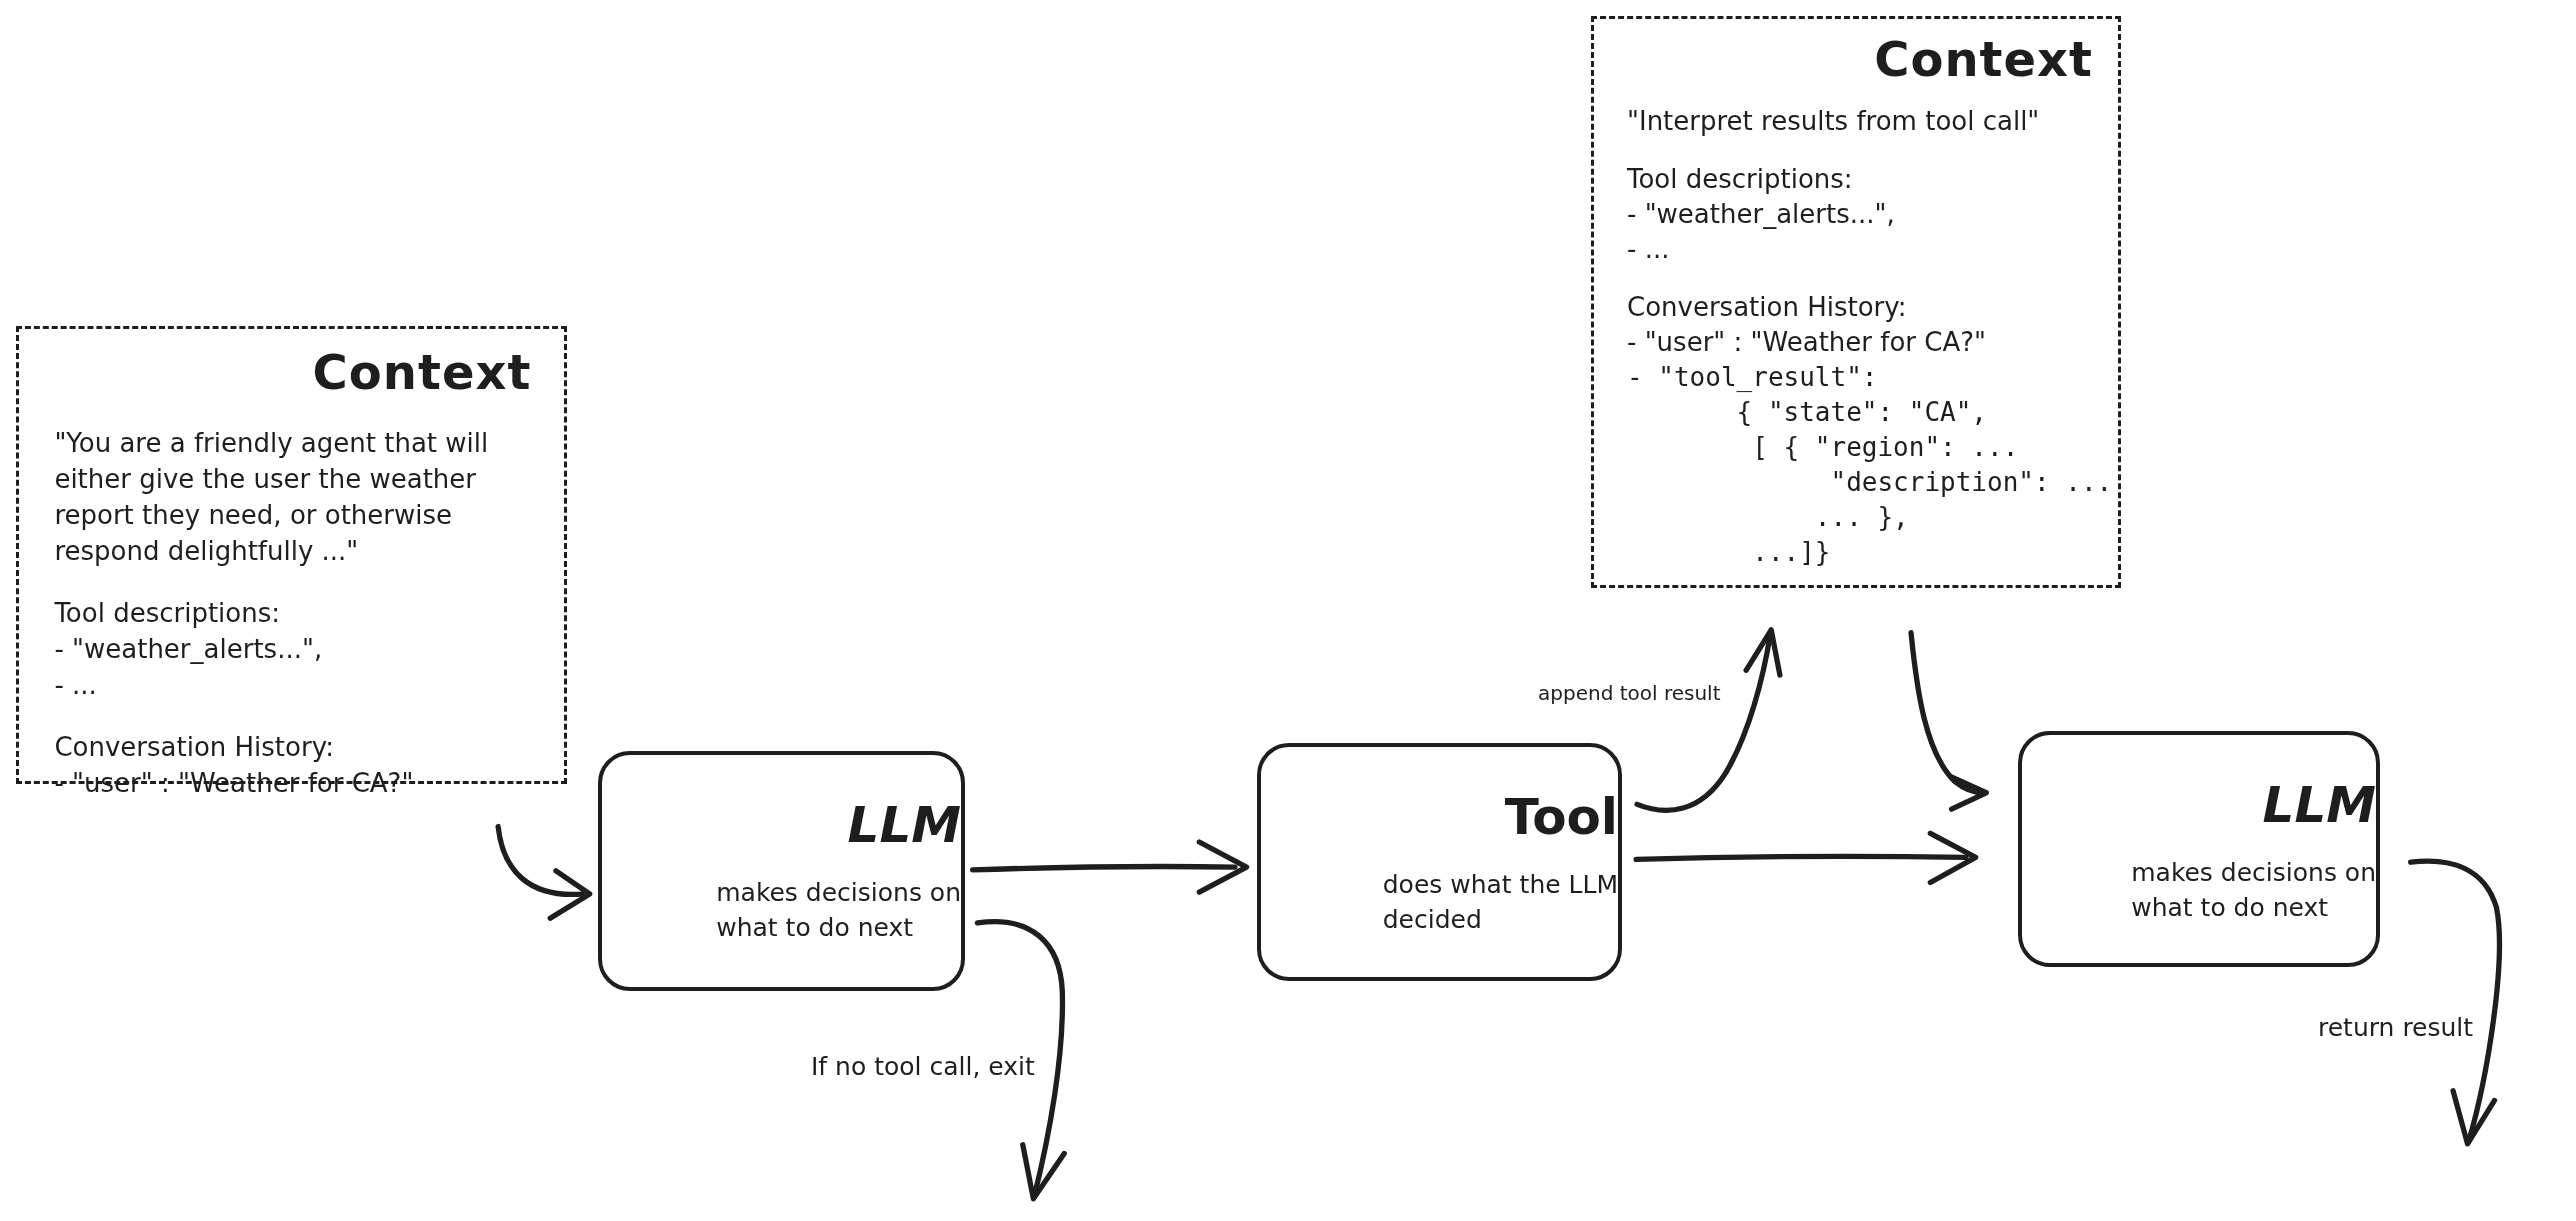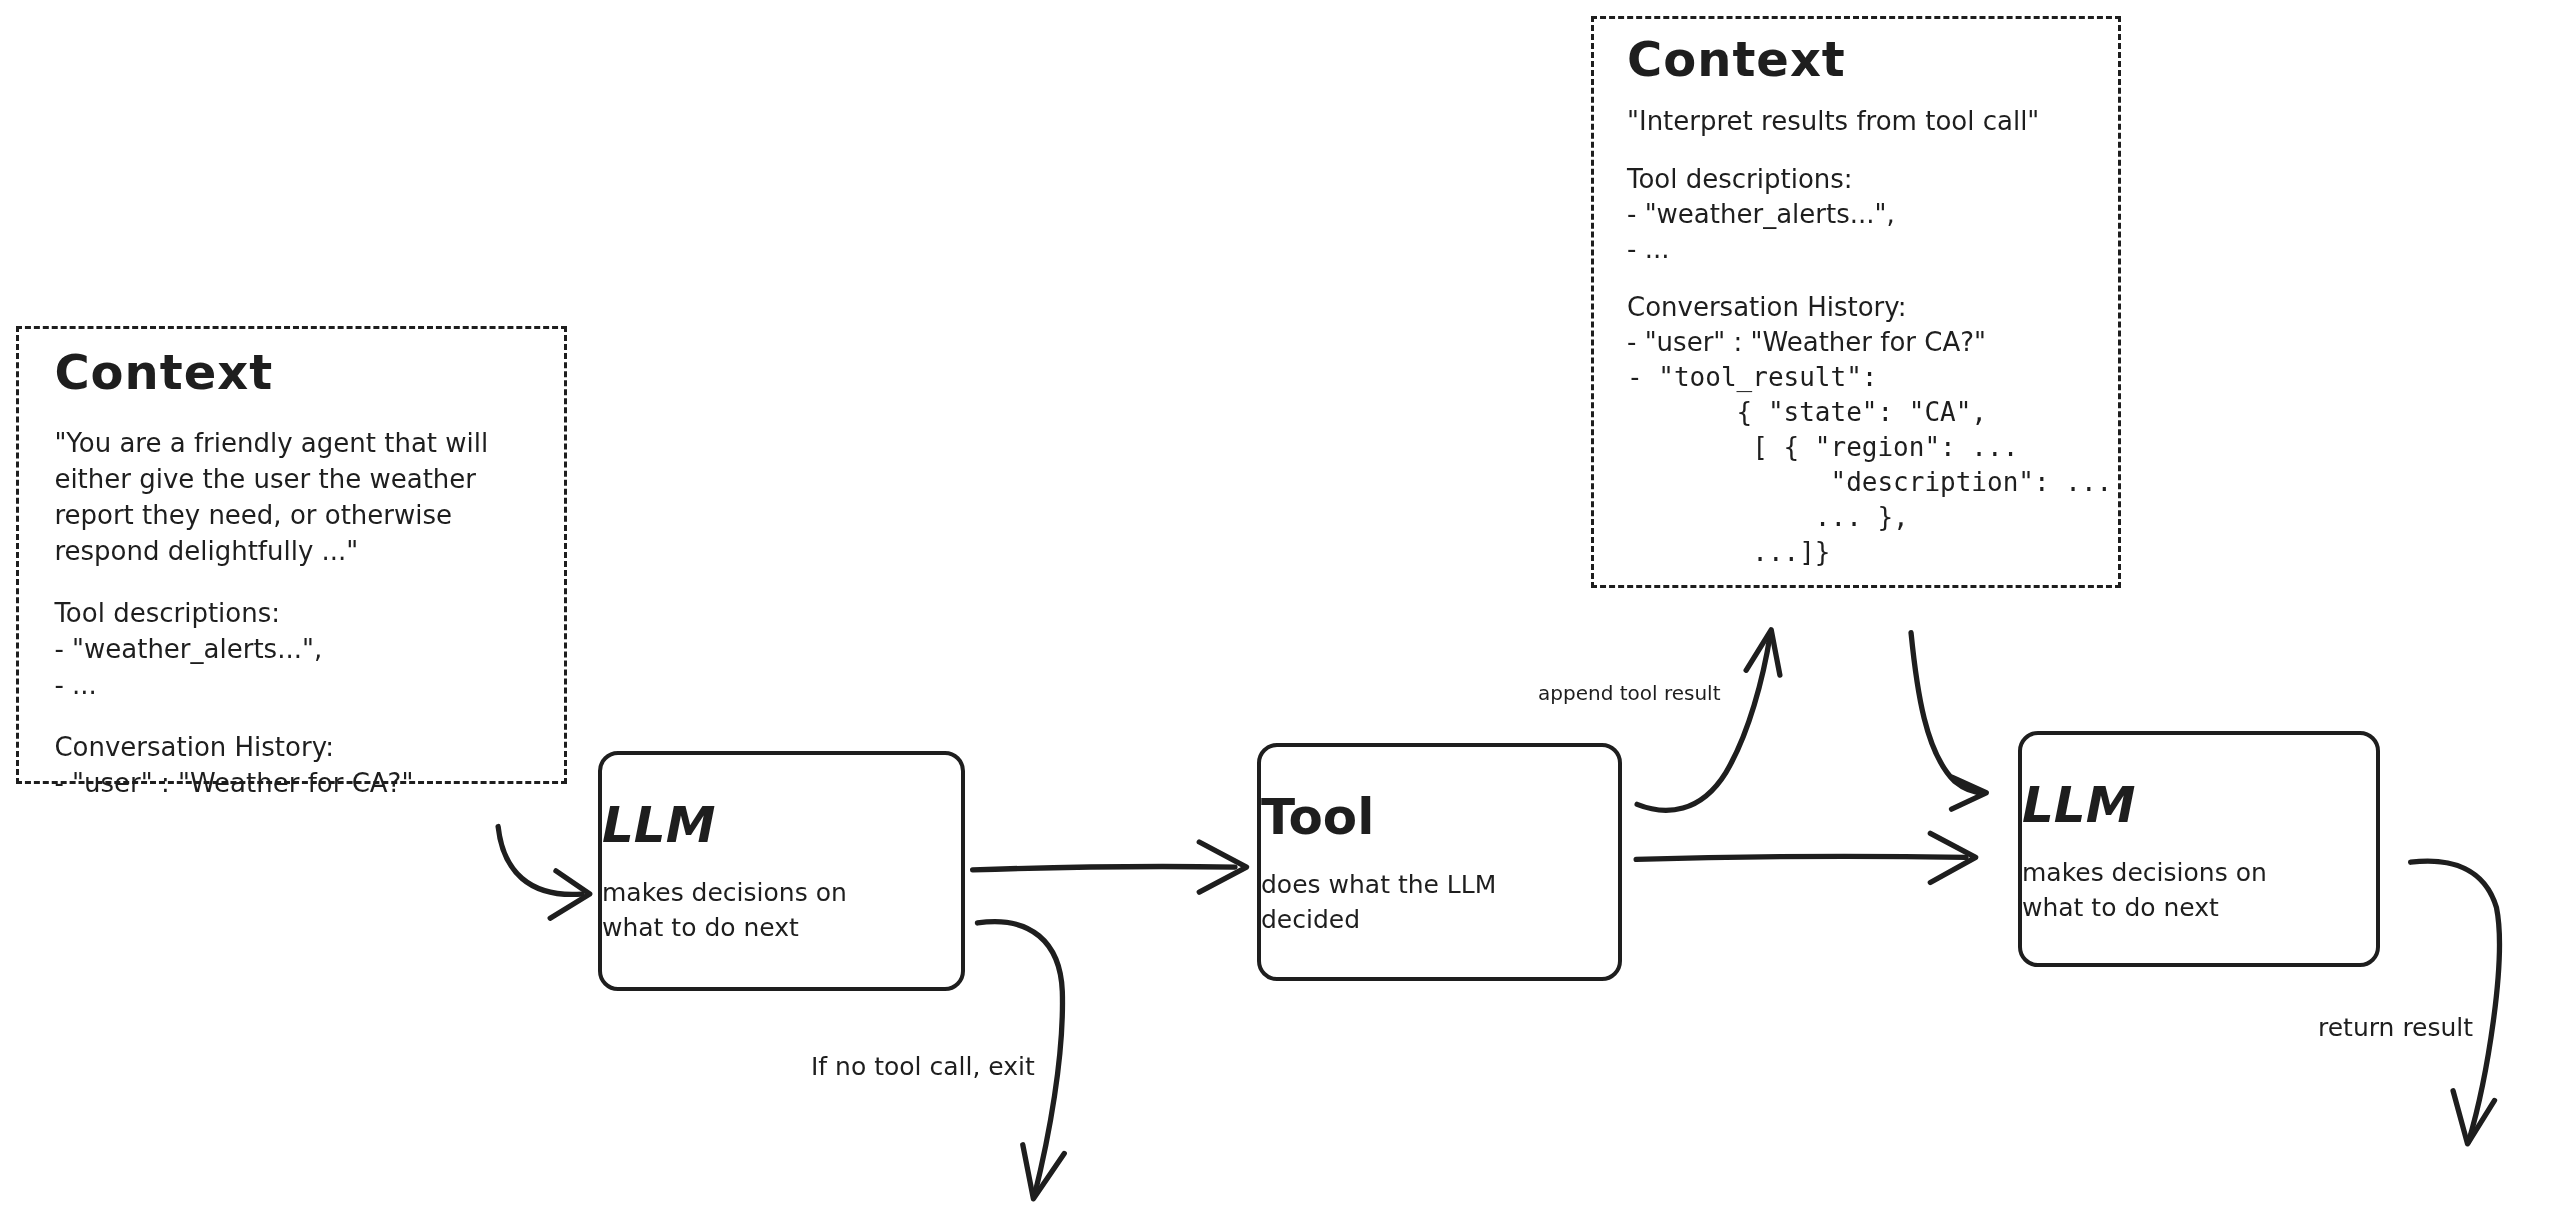--- a/index.html
+++ b/index.html
@@ -34,21 +34,21 @@
   .context-box {
     position: absolute;
     border: 3.4px dashed #1e1e1e;
     background: #ffffff;
     box-sizing: border-box;
   }
   .context-left  { left: 16.4px;   top: 326px; width: 551px; height: 458px; padding: 9.6px 33px 0 35px; }
   .context-right { left: 1591px; top: 16.4px;  width: 530px; height: 572px; padding: 5.8px 25px 0 33px; }
 
   .context-title {
-    text-align: left;
+    text-align: right;
     font-size: 48px;
     font-weight: bold;
     letter-spacing: 1px;
     margin: 5.8px 0 25px 0;
   }
   .context-right .context-title { margin-bottom: 17.4px; }
 
   .ctx-block {
     font-size: 26px;
     line-height: 36px;
@@ -61,26 +61,26 @@
     font-size: 26px;
     line-height: 35px;
     white-space: pre;
     margin: 0;
   }
 
   
   .node {
     position: absolute;
     border: 4.8px solid #1e1e1e;
-    border-radius: 20px;
+    border-radius: 32px;
     background: #ffffff;
     box-sizing: border-box;
     display: flex;
     flex-direction: column;
-    align-items: flex-start;
+    align-items: flex-end;
   }
   .node-llm1 { left: 598px;  top: 751px; width: 367px; height: 240px; }
   .node-tool { left: 1257px; top: 743px; width: 365px; height: 238px; }
   .node-llm2 { left: 2018px; top: 731px; width: 362px; height: 236px; }
 
   .node-title {
     margin-top: 41px;
     font-size: 50px;
     font-weight: bold;
   }

